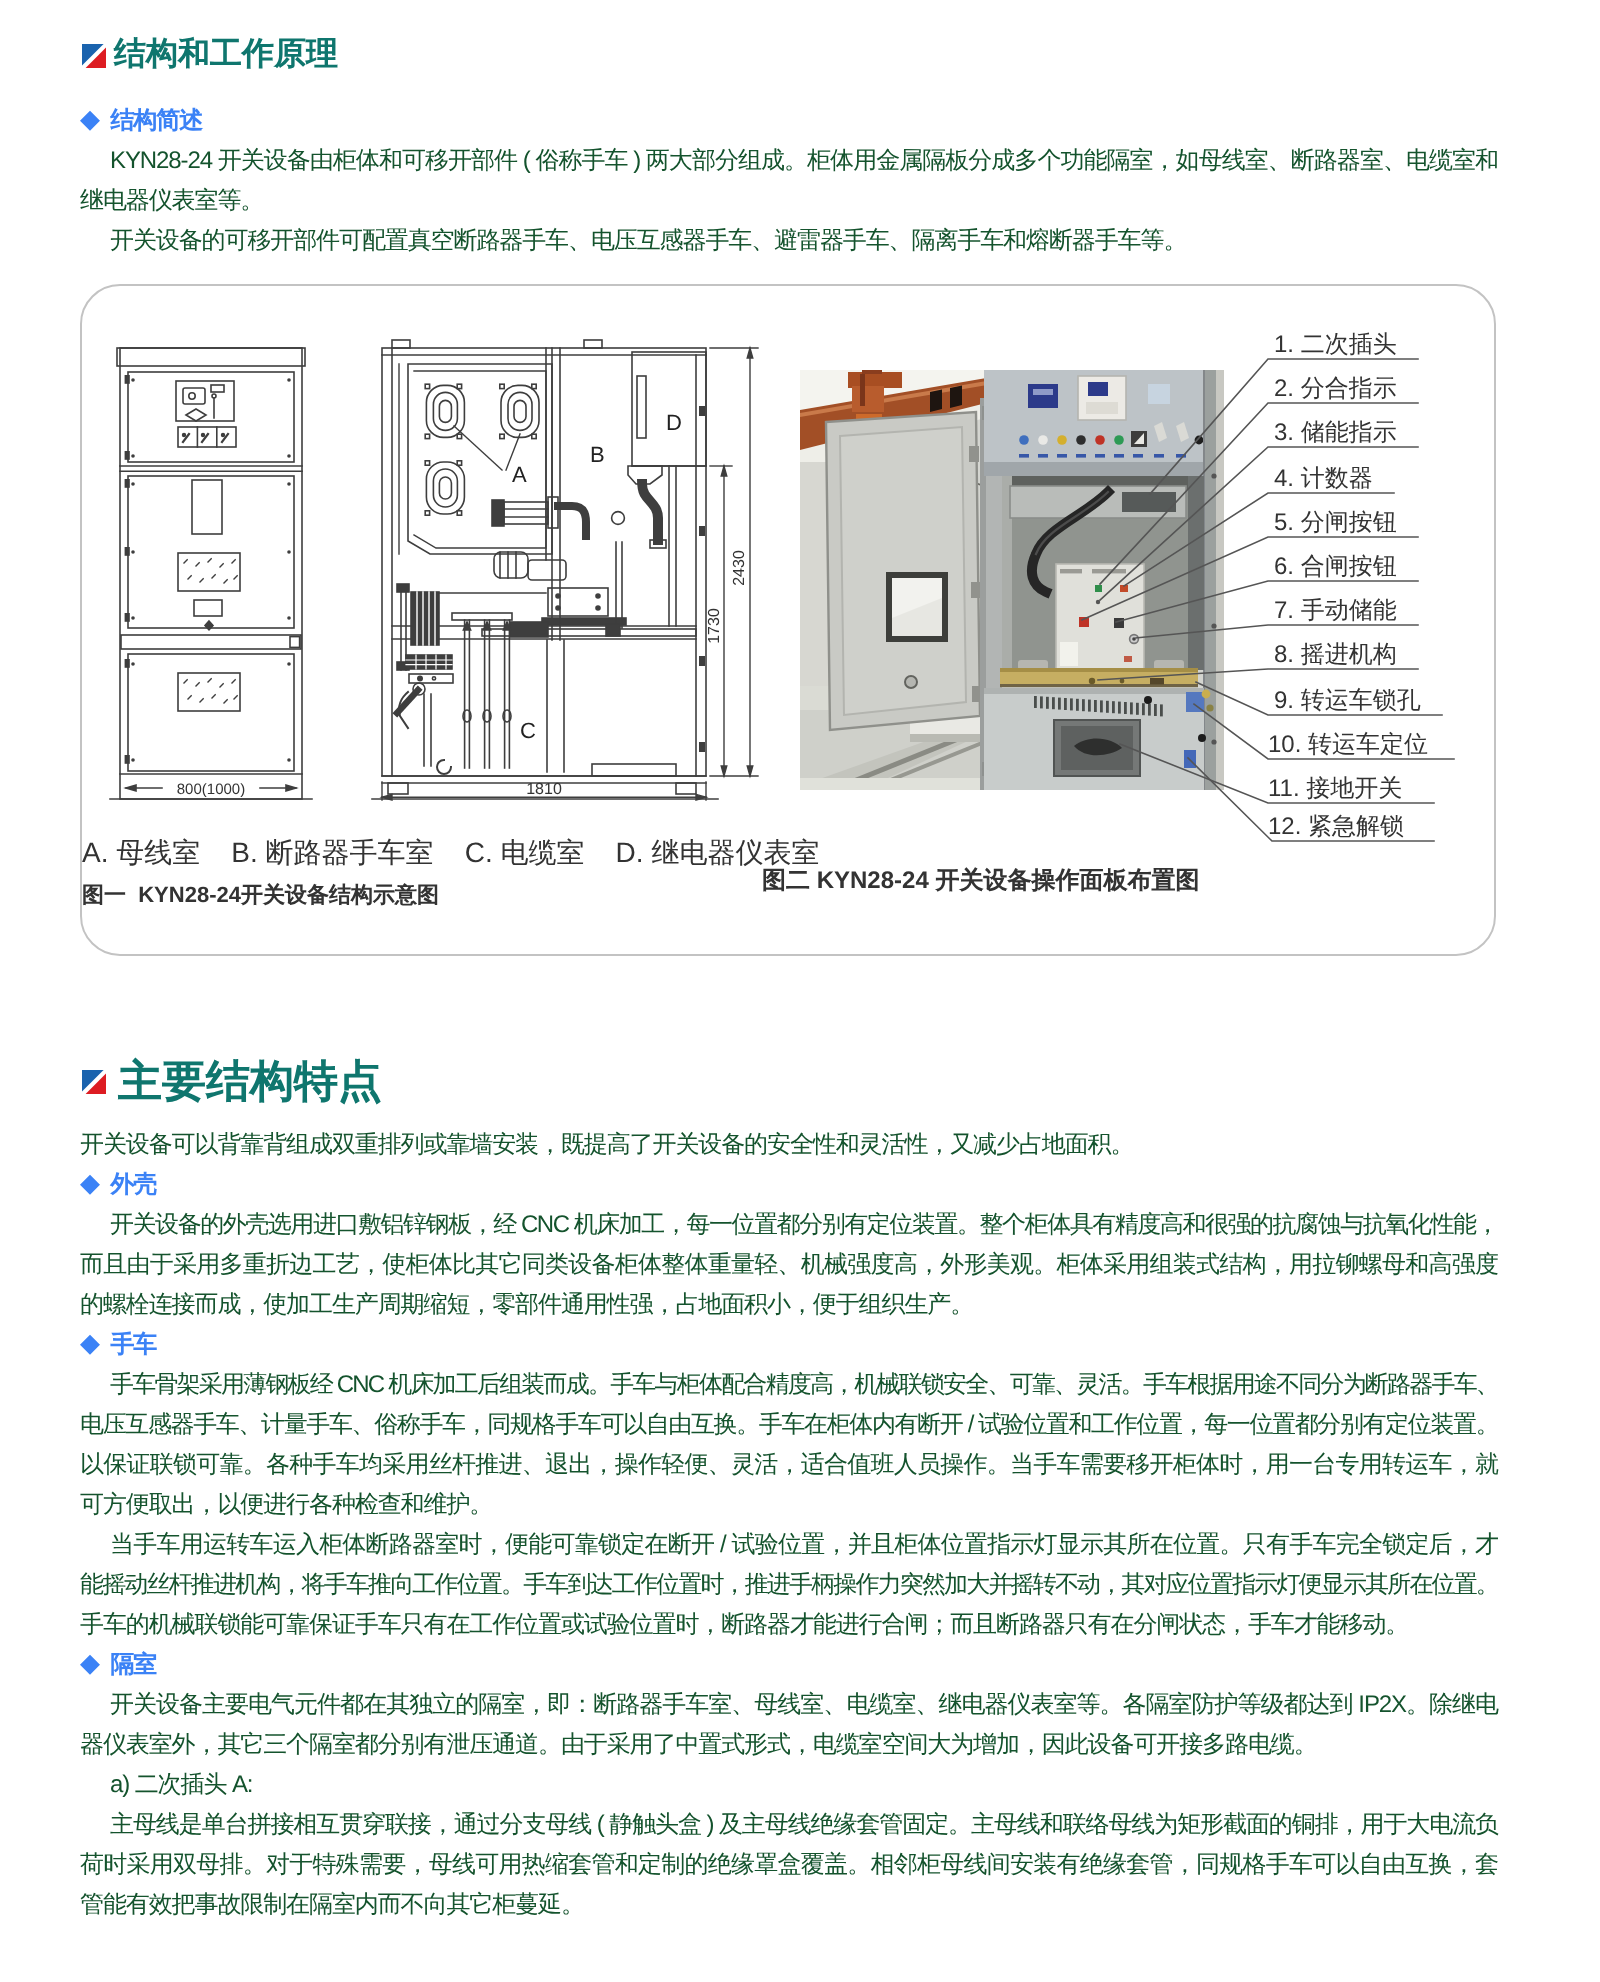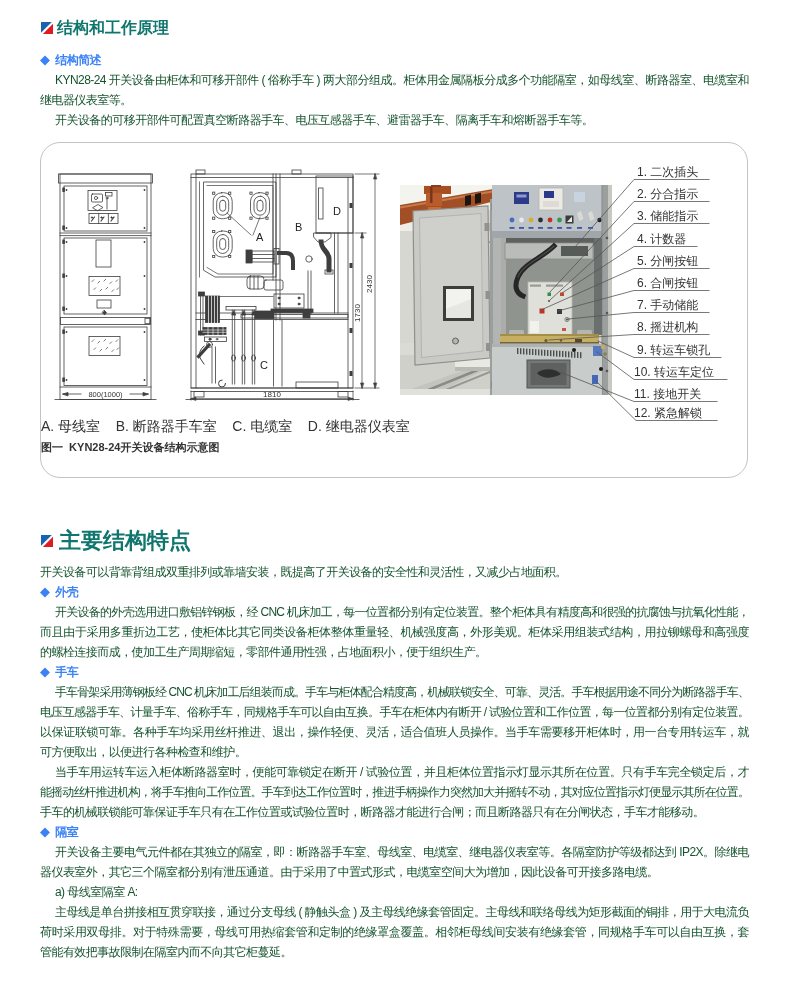--- a/index.html
+++ b/index.html
@@ -527,20 +527,21 @@
 
 <text x="593" y="274">12. 紧急解锁</text>
 </g>
 </g>
 </svg>
 
 <div class="rooms" style="left:0;top:275px;width:330px">A. 母线室&nbsp;&nbsp;&nbsp;&nbsp;B. 断路器手车室&nbsp;&nbsp;&nbsp;&nbsp;C. 电缆室&nbsp;&nbsp;&nbsp;&nbsp;D. 继电器仪表室</div>
 
 <div class="cap" style="left:0;top:297px;width:330px">图一&nbsp;&nbsp;KYN28-24开关设备结构示意图</div>
 
+<div class="cap" style="left:340px;top:289px;width:268px;font-size:12px">图二 KYN28-24 开关设备操作面板布置图</div>
 </div>
 
 <svg class="ic" style="top:535px" viewBox="0 0 12 12">
     <polygon points="0,0 10.8,0 0,10.8" fill="#1a63ae"></polygon>
     <polygon points="12,1.8 12,12 1.8,12" fill="#dd1c22"></polygon>
   </svg>
 
 <div class="h" style="top:530px;left:59px;font-size:22px">主要结构特点</div>
 
 <div class="ln" style="top:561.5px">开关设备可以背靠背组成双重排列或靠墙安装，既提高了开关设备的安全性和灵活性，又减少占地面积。</div>
@@ -568,19 +569,19 @@
 <div class="ln j" style="top:781.5px;letter-spacing:-0.937px">能摇动丝杆推进机构，将手车推向工作位置。手车到达工作位置时，推进手柄操作力突然加大并摇转不动，其对应位置指示灯便显示其所在位置。</div>
 
 <div class="ln" style="top:801.5px">手车的机械联锁能可靠保证手车只有在工作位置或试验位置时，断路器才能进行合闸；而且断路器只有在分闸状态，手车才能移动。</div>
 
 <div class="ln b" style="top:821.5px"><span style="font-size:10px;margin-right:3px">◆</span> 隔室</div>
 
 <div class="ln ind j" style="top:841.5px">开关设备主要电气元件都在其独立的隔室，即：断路器手车室、母线室、电缆室、继电器仪表室等。各隔室防护等级都达到 IP2X。除继电</div>
 
 <div class="ln" style="top:861.5px">器仪表室外，其它三个隔室都分别有泄压通道。由于采用了中置式形式，电缆室空间大为增加，因此设备可开接多路电缆。</div>
 
-<div class="ln ind" style="top:881.5px">a) 母线室隔室 A:</div>
+<div class="ln ind" style="top:881.5px">a) 二次插头 A:</div>
 
 <div class="ln ind j" style="top:901.5px">主母线是单台拼接相互贯穿联接，通过分支母线 ( 静触头盒 ) 及主母线绝缘套管固定。主母线和联络母线为矩形截面的铜排，用于大电流负</div>
 
 <div class="ln j" style="top:921.5px">荷时采用双母排。对于特殊需要，母线可用热缩套管和定制的绝缘罩盒覆盖。相邻柜母线间安装有绝缘套管，同规格手车可以自由互换，套</div>
 
 <div class="ln" style="top:941.5px">管能有效把事故限制在隔室内而不向其它柜蔓延。</div>
 
 </body></html>

